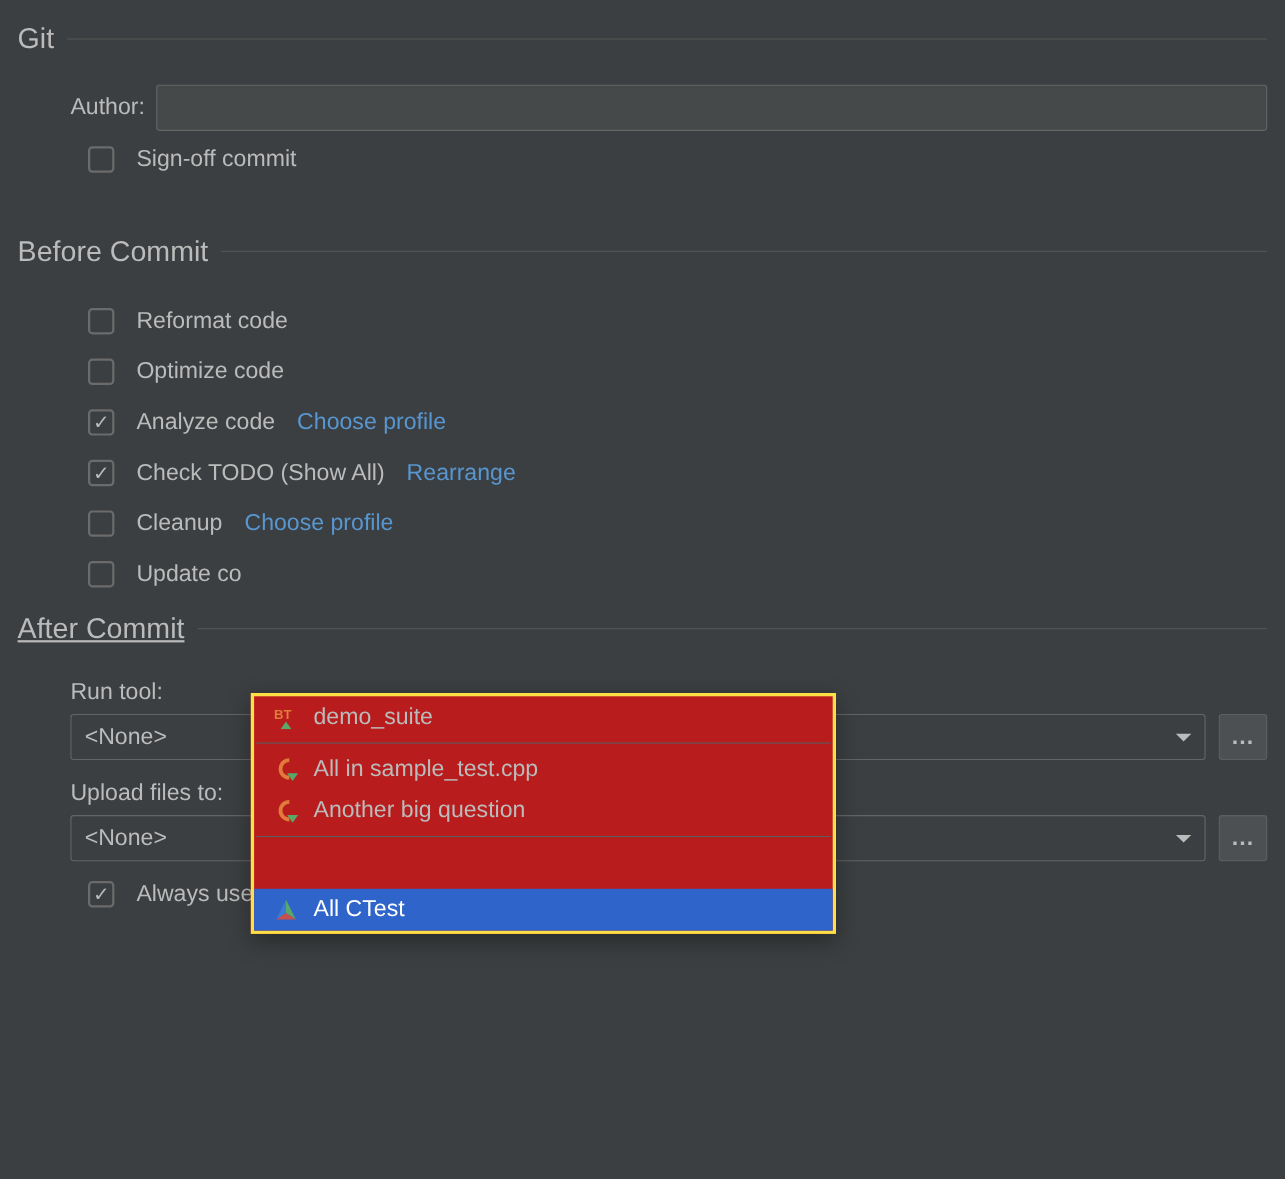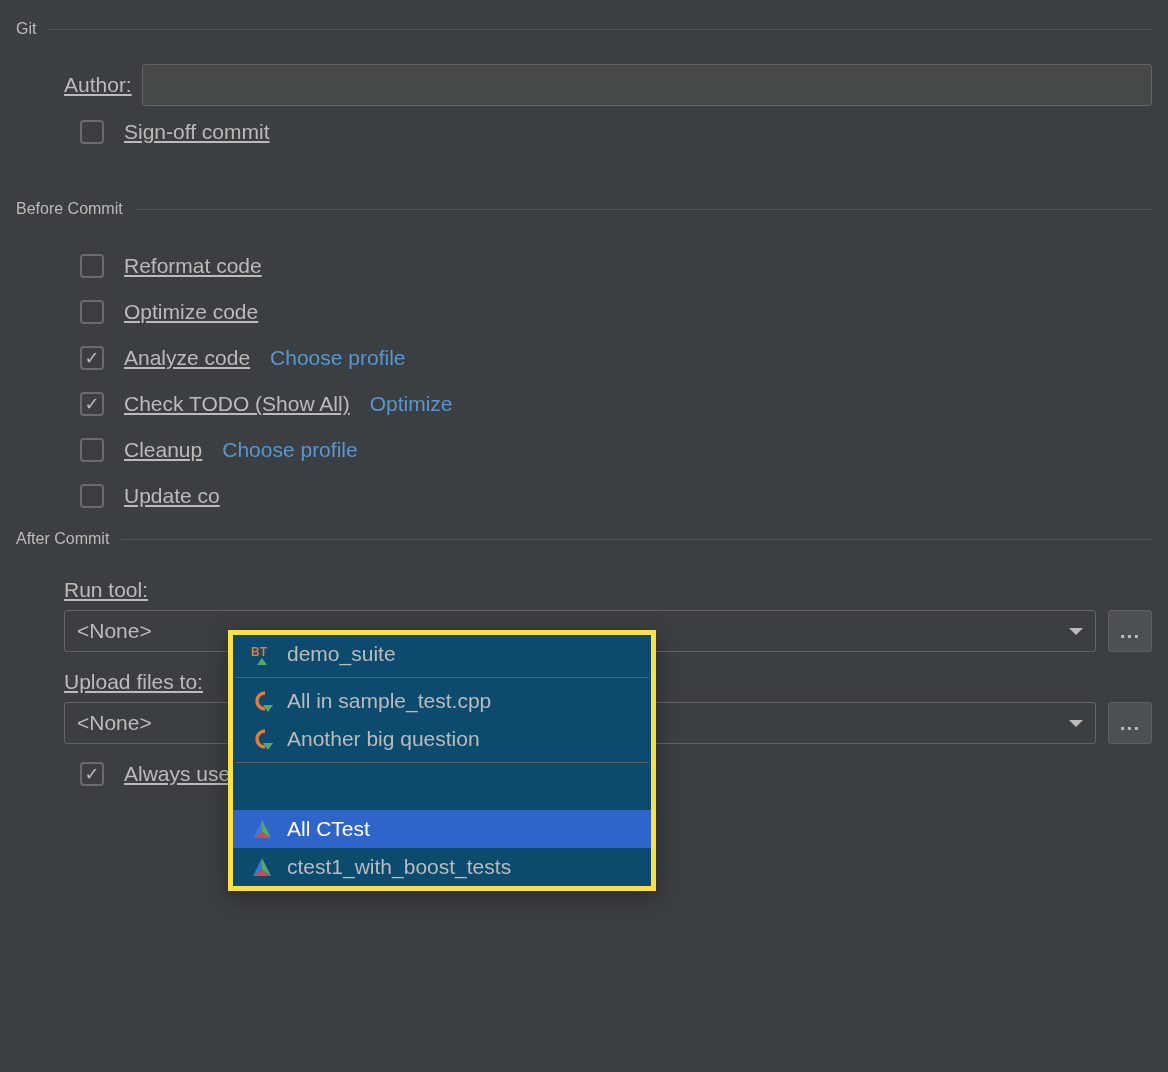--- a/index.html
+++ b/index.html
@@ -16,39 +16,38 @@
 
     .section-header {
       display: flex;
       align-items: center;
       gap: 12px;
       margin-bottom: 18px;
       margin-top: 10px;
     }
     .section-header .title {
       color: #bbbbbb;
-      font-size: 16px;
+      font-size: 26px;
     }
     .section-header .line {
       flex: 1;
       height: 1px;
       background: #545454;
     }
 
     .form-row {
       display: flex;
       align-items: center;
       gap: 10px;
       padding-left: 48px;
       margin-bottom: 14px;
     }
 
     .label {
       color: #bbbbbb;
-      text-decoration: underline;
     }
 
     input[type="text"] {
       flex: 1;
       height: 42px;
       background: #45494a;
       border: 1px solid #646464;
       border-radius: 3px;
       color: #bbbbbb;
       padding: 0 10px;
@@ -120,23 +119,23 @@
       color: #bbbbbb;
       font-weight: bold;
       letter-spacing: 1px;
     }
 
     
     .popup {
       position: absolute;
       left: 228px;
       top: 630px;
-      width: 428px;
-      background: #0c4a6e;
-      border: 5px solid #fde047;
+      width: 532px;
+      background: #b91c1c;
+      border: 3px solid #fde047;
       box-shadow: 0 6px 20px rgba(0,0,0,0.35);
       z-index: 100;
     }
     .popup-item {
       display: flex;
       align-items: center;
       gap: 14px;
       padding: 7px 18px;
       cursor: pointer;
       color: #bbbbbb;
@@ -209,34 +208,34 @@
       <span class="label">Optimize code</span>
     </div>
     <div class="checkbox-row">
       <span class="checkbox checked"></span>
       <span class="label">Analyze code</span> 
       <span class="link">Choose profile</span>
     </div>
     <div class="checkbox-row">
       <span class="checkbox checked"></span>
       <span class="label">Check TODO (Show All)</span> 
-      <span class="link">Optimize</span>
+      <span class="link">Rearrange</span>
     </div>
     <div class="checkbox-row">
       <span class="checkbox"></span>
       <span class="label">Cleanup</span> 
       <span class="link">Choose profile</span>
     </div>
     <div class="checkbox-row">
       <span class="checkbox"></span>
       <span class="label">Update co</span>
     </div>
   </div>
 
-<div class="section-header" style="margin-top:20px;">
+<div class="section-header" style="margin-top:20px;text-decoration:underline;">
   <span class="title">After Commit</span>
   <div class="line"></div>
 </div>
 
 <div style="height:12px;"></div>
 
 <div class="run-tool-col">
   <span class="label">Run tool:</span>
   <div class="run-tool-row">
     <div class="dropdown-field">
@@ -296,23 +295,13 @@
     <div class="popup-item selected">
       <span class="icon">
         <svg width="22" height="22" viewBox="0 0 22 22">
           <polygon points="11,2 2,20 11,14" fill="#3a7bd5"></polygon>
           <polygon points="11,2 20,20 11,14" fill="#59a869"></polygon>
           <polygon points="2,20 20,20 11,14" fill="#c94f4f"></polygon>
         </svg>
       </span>
       <span>All CTest</span>
     </div>
-    <div class="popup-item">
-      <span class="icon">
-        <svg width="22" height="22" viewBox="0 0 22 22">
-          <polygon points="11,2 2,20 11,14" fill="#3a7bd5"></polygon>
-          <polygon points="11,2 20,20 11,14" fill="#59a869"></polygon>
-          <polygon points="2,20 20,20 11,14" fill="#c94f4f"></polygon>
-        </svg>
-      </span>
-      <span>ctest1_with_boost_tests</span>
-    </div>
   </div>
 
 </body></html>

